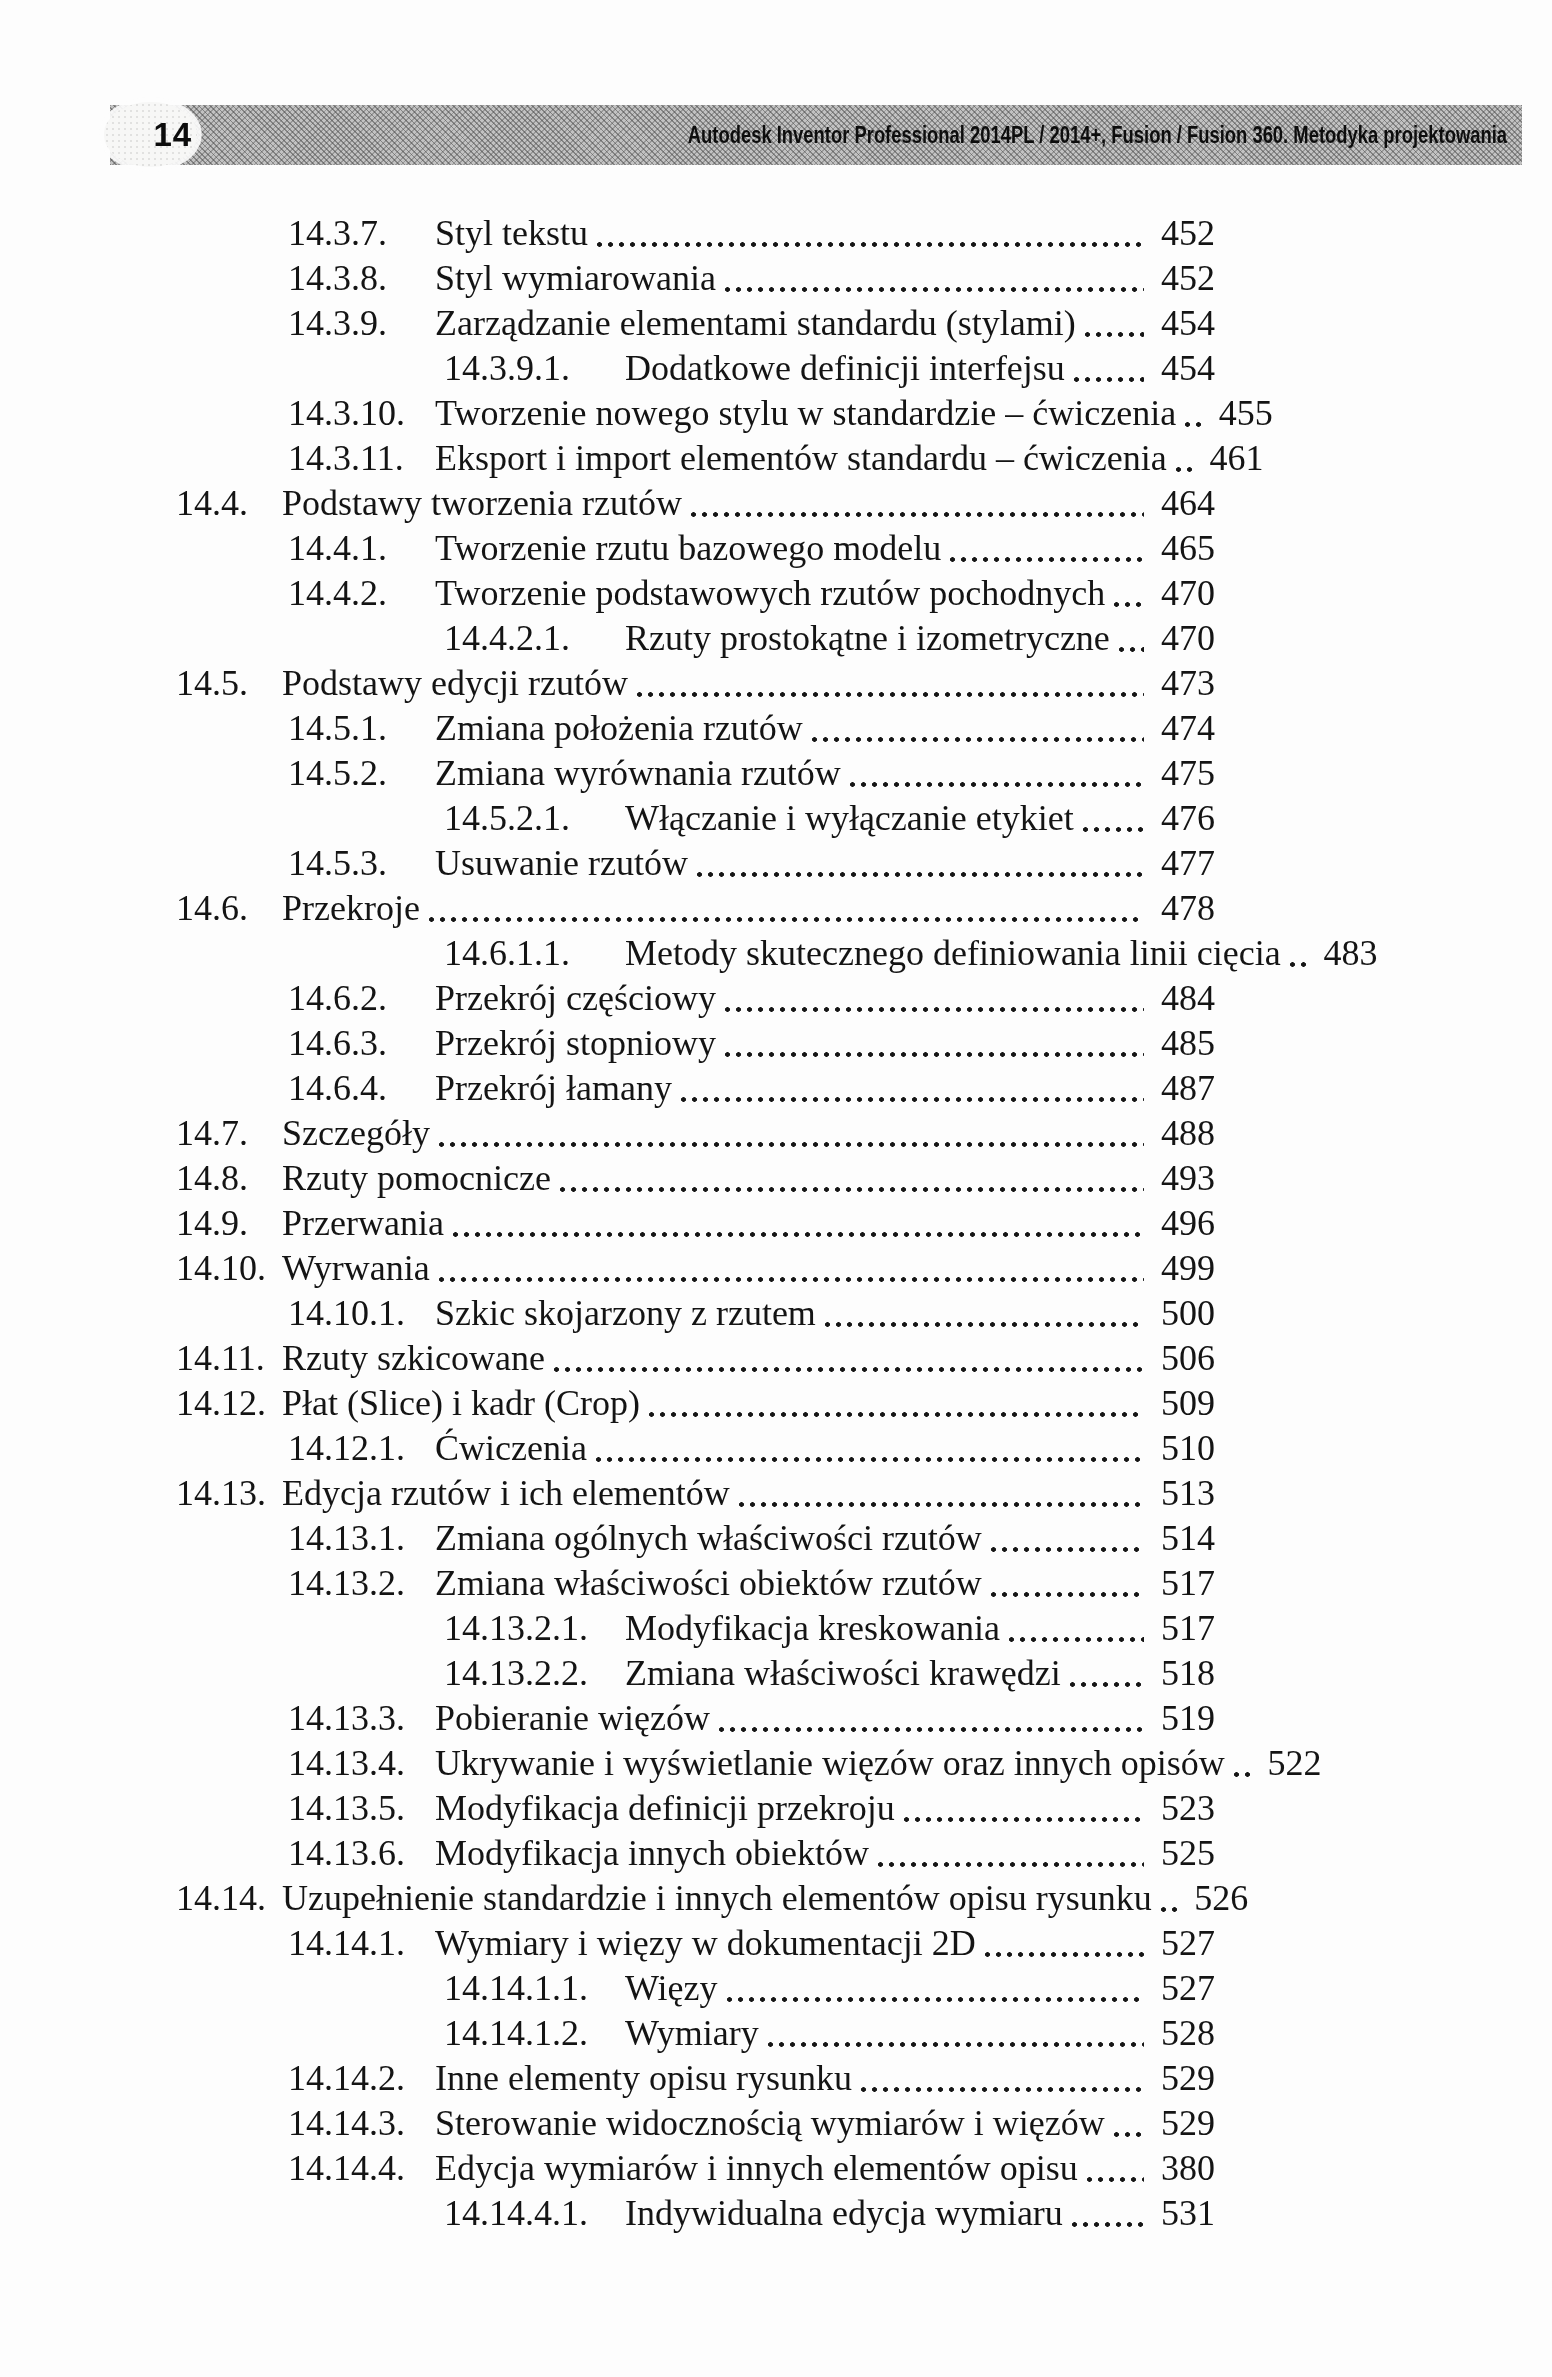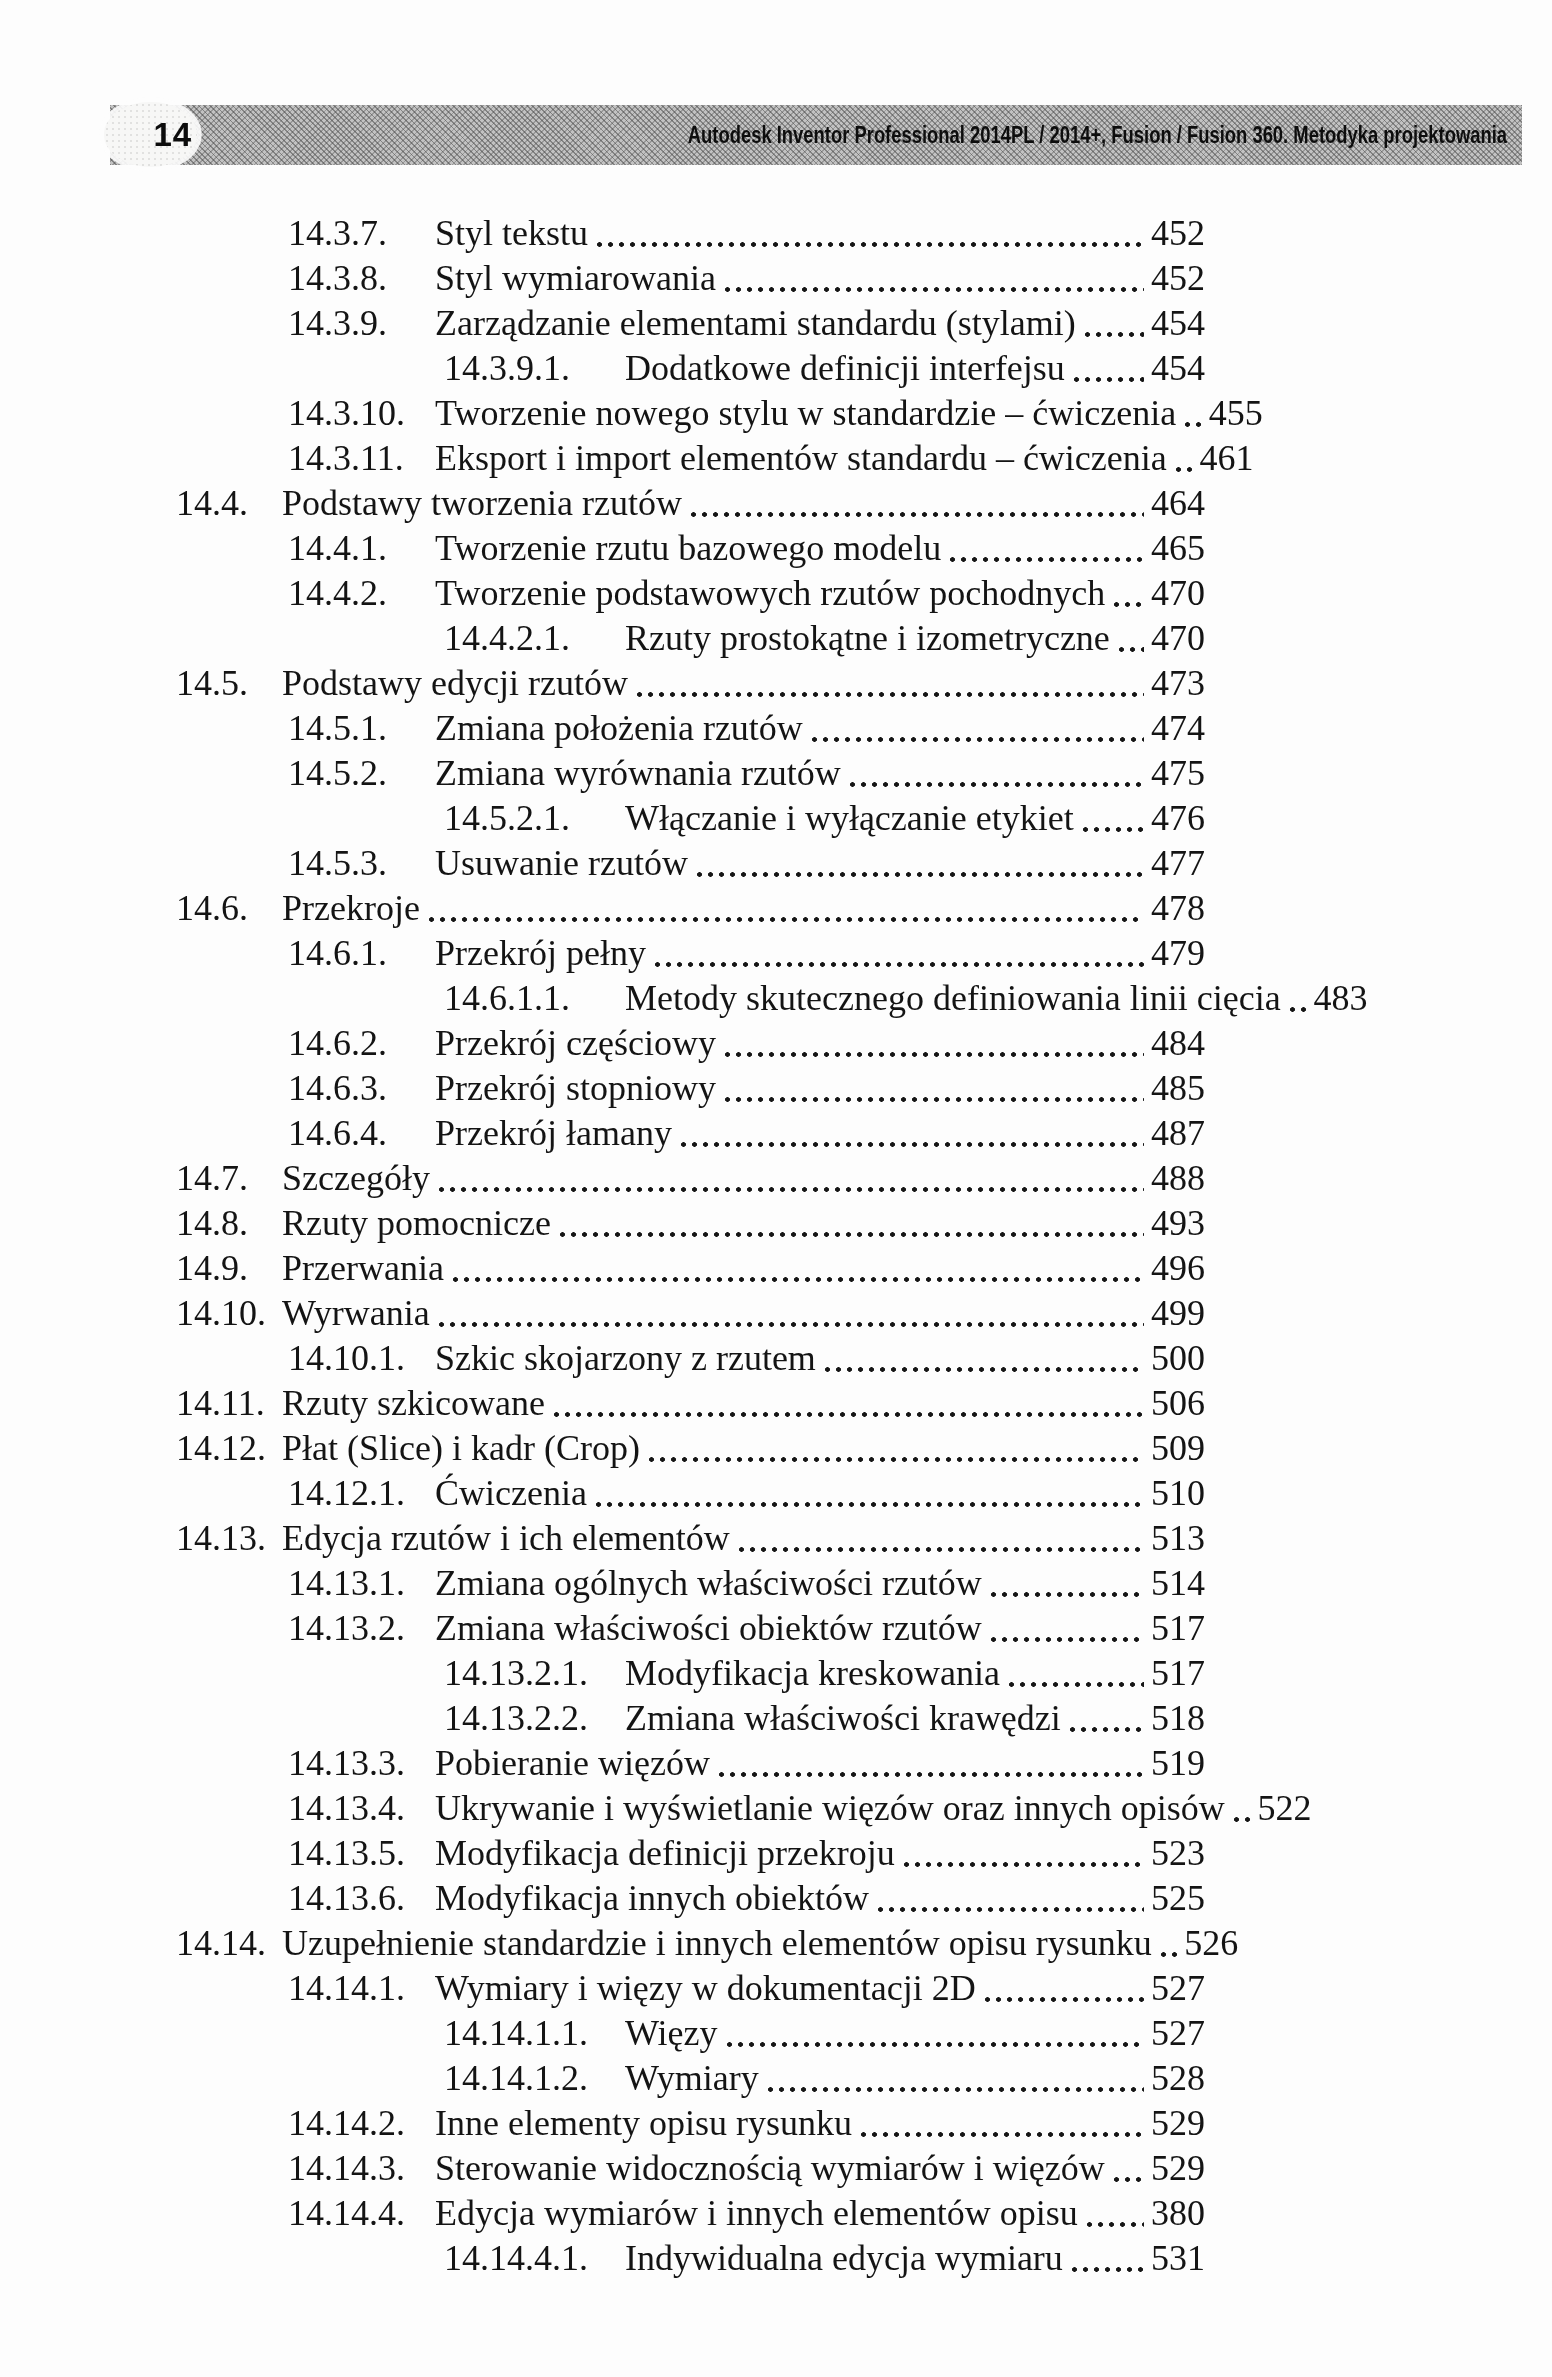--- a/index.html
+++ b/index.html
@@ -56,21 +56,21 @@
   .lvl1{padding-left:176px;} .lvl1 .num{width:106px;}
   .lvl2{padding-left:288px;} .lvl2 .num{width:147px;}
   .lvl3{padding-left:444px;} .lvl3 .num{width:181px;}
   .row .t{flex:none;}
   .row .dots{
     flex:1 1 auto;min-width:20px;
     align-self:flex-end;height:5.3px;
     margin:0 6.6px 8.6px 6px;
     background:radial-gradient(circle, #161616 2.2px, rgba(0,0,0,0) 2.6px) 0 50%/11px 5.3px repeat-x;
   }
-  .row .pg{flex:none;min-width:64px;text-align:left;}
+  .row .pg{flex:none;min-width:64px;text-align:right;}
 </style>
 </head>
 <body>
 
 <div class="header-bar">
   <div class="header-title">Autodesk Inventor Professional 2014PL / 2014+, Fusion / Fusion 360. Metodyka projektowania</div>
 </div>
 <div class="page-badge">
   <span class="page-badge-number">14</span>
 </div>
@@ -165,26 +165,20 @@
       <span class="t">Usuwanie rzutów</span>
       <span class="dots"></span>
       <span class="pg">477</span>
     </div>
     <div class="row lvl1">
       <span class="num">14.6.</span>
       <span class="t">Przekroje</span>
       <span class="dots"></span>
       <span class="pg">478</span>
     </div>
-    <div class="row lvl2">
-      <span class="num">14.6.1.</span>
-      <span class="t">Przekrój pełny</span>
-      <span class="dots"></span>
-      <span class="pg">479</span>
-    </div>
     <div class="row lvl3">
       <span class="num">14.6.1.1.</span>
       <span class="t">Metody skutecznego definiowania linii cięcia</span>
       <span class="dots"></span>
       <span class="pg">483</span>
     </div>
     <div class="row lvl2">
       <span class="num">14.6.2.</span>
       <span class="t">Przekrój częściowy</span>
       <span class="dots"></span>

